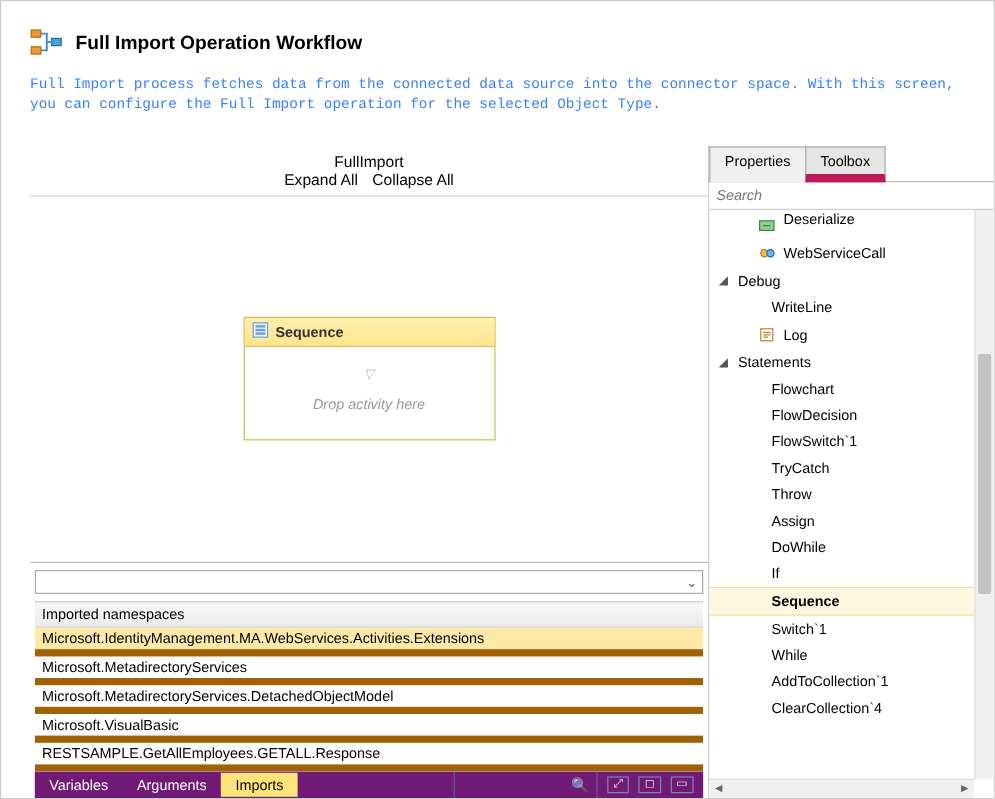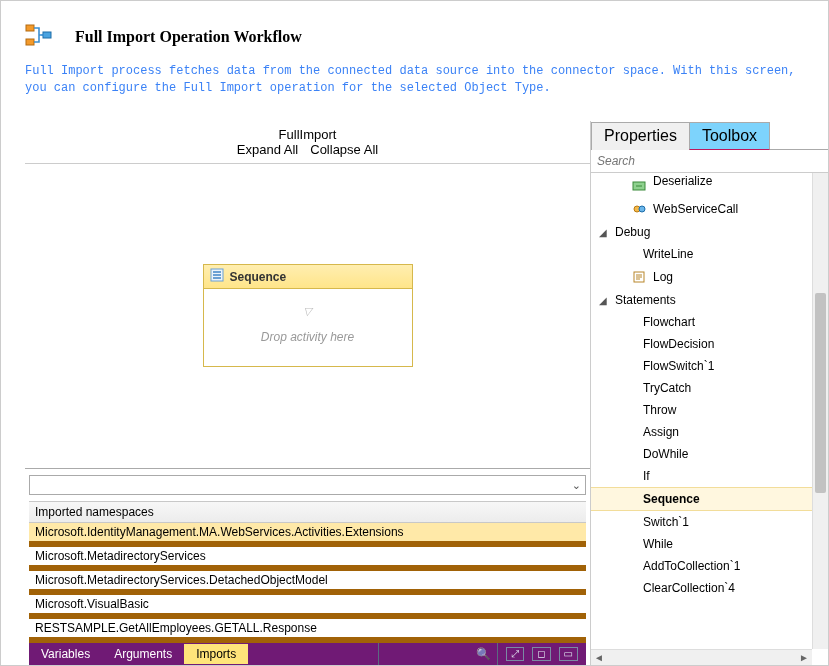--- a/index.html
+++ b/index.html
@@ -13,23 +13,22 @@
     border: 1px solid #ccc;
     overflow: hidden;
     position: relative;
   }
   .header {
     padding: 20px 24px 8px 24px;
   }
   .title-row {
     display: flex;
     align-items: center;
-    gap: 22px;
+    gap: 10px;
     margin-bottom: 10px;
-    font-family: Liberation Serif, serif;
   }
   .title {
     font-size: 16px;
     font-weight: 600;
   }
   .desc {
     font-size: 12px;
     line-height: 1.4;
     color: #3b82f6;
     font-family: Liberation Mono, monospace;
@@ -172,31 +171,31 @@
     display: flex;
     flex-direction: column;
     background: #fff;
   }
   .tabs {
     display: flex;
     border-bottom: 1px solid #aaa;
   }
   .tab {
     padding: 4px 12px;
-    font-size: 16px;
+    font-size: 12px;
     border: 1px solid #aaa;
     border-bottom: none;
     background: #f0f0f0;
     margin-right: -1px;
     position: relative;
     top: 1px;
   }
   .tab.active {
-    background: #7dd3fc;
-    border-bottom: 1px solid #be185d;
+    background: #e5e5e5;
+    border-bottom: 7px solid #be185d;
   }
   .search-box {
     border: 0;
     border-bottom: 1px solid #ccc;
     font-style: italic;
     color: #888;
     padding: 4px 6px;
     width: 100%;
     font-size: 12px;
     outline: none;

